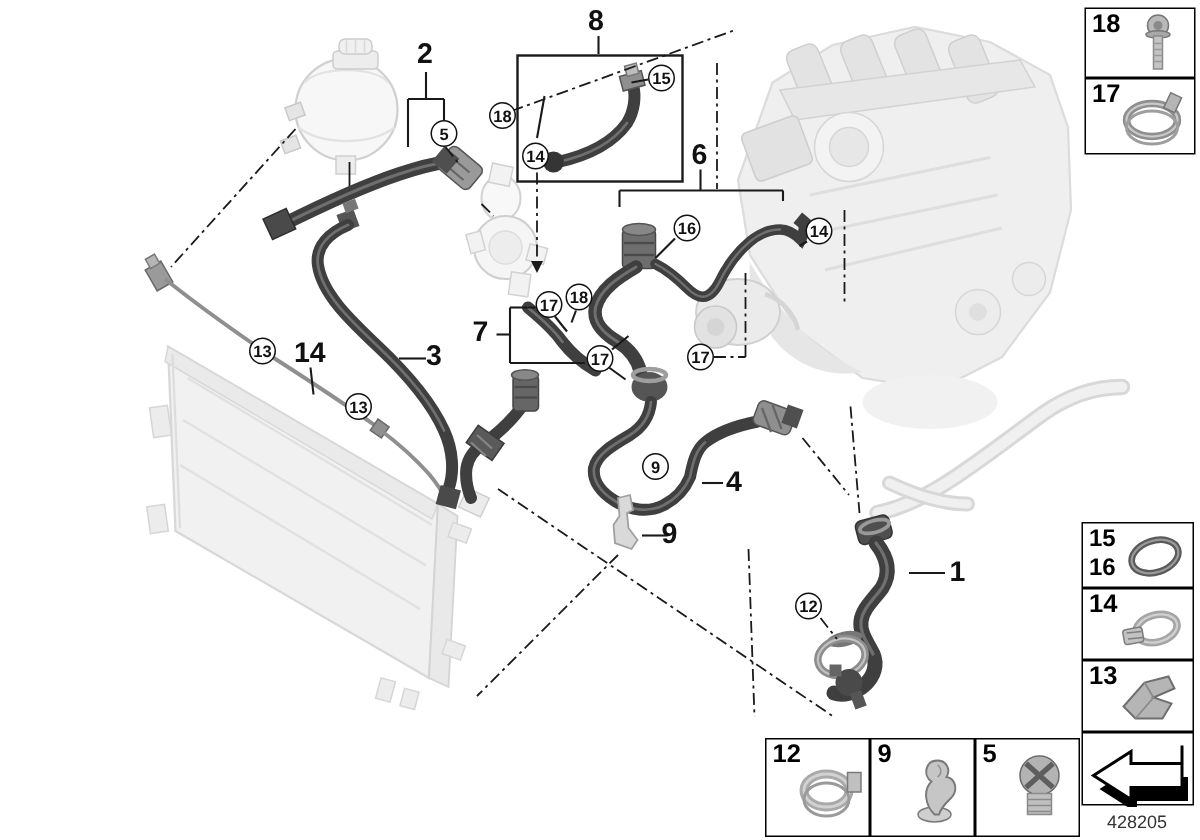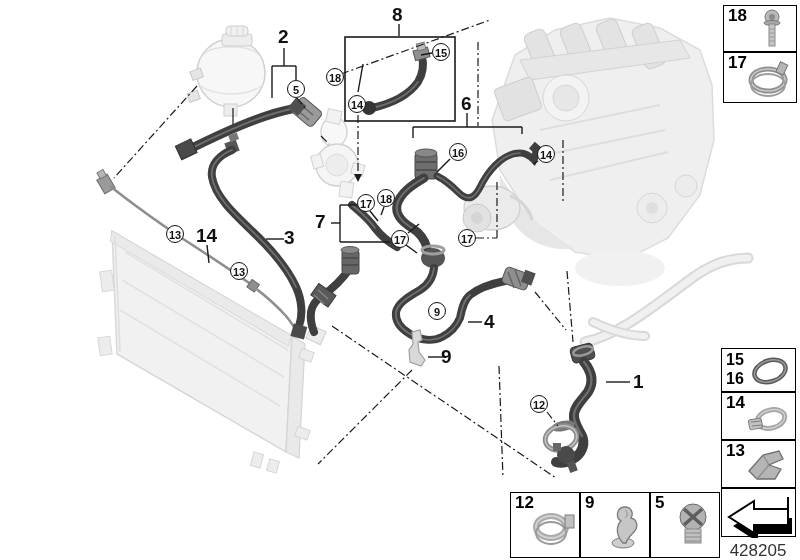--- a/index.html
+++ b/index.html
@@ -8,21 +8,21 @@
   .stage svg.art{position:absolute;left:0;top:0;}
   .lbl{position:absolute;font-weight:bold;font-size:19px;color:#111;line-height:1;
        letter-spacing:0;}
   .co{position:absolute;width:18px;height:18px;border:1.7px solid #111;border-radius:50%;
       background:#fff;font-weight:bold;font-size:11px;color:#111;text-align:center;
       line-height:18px;box-sizing:border-box;}
   .legend-cell{position:absolute;background:#fff;border:1.8px solid #000;box-sizing:border-box;}
   .legend-num{position:absolute;left:4px;top:1px;font-weight:bold;font-size:17px;color:#000;line-height:1.1;}
   .legend-num2{position:absolute;left:4px;top:1px;font-weight:bold;font-size:16px;color:#000;line-height:1.2;}
   .legend-icon{position:absolute;right:2px;top:2px;}
-  .pn{position:absolute;font-size:17px;color:#333;text-align:center;width:80px;}
+  .pn{position:absolute;font-size:12px;color:#333;text-align:center;width:80px;}
 </style>
 </head>
 <body>
 
 <div class="stage">
 
 <svg class="art" width="800" height="560" viewBox="0 0 800 560">
 
   <g>
     <path d="M492,120 L515,55 L555,30 L610,18 L660,28 L700,50 L712,85 L714,140 L700,195 L668,238 L625,260 L575,252 L532,220 L500,170 Z" fill="#efefef" stroke="#dcdcdc" stroke-width="1.5"></path>

